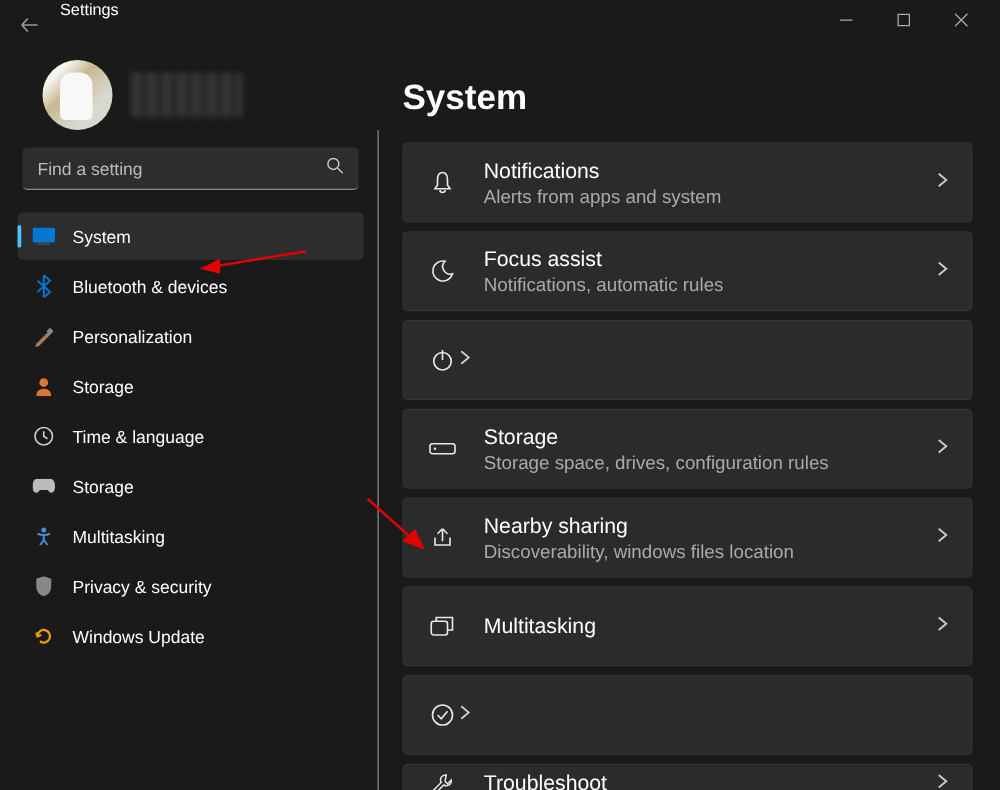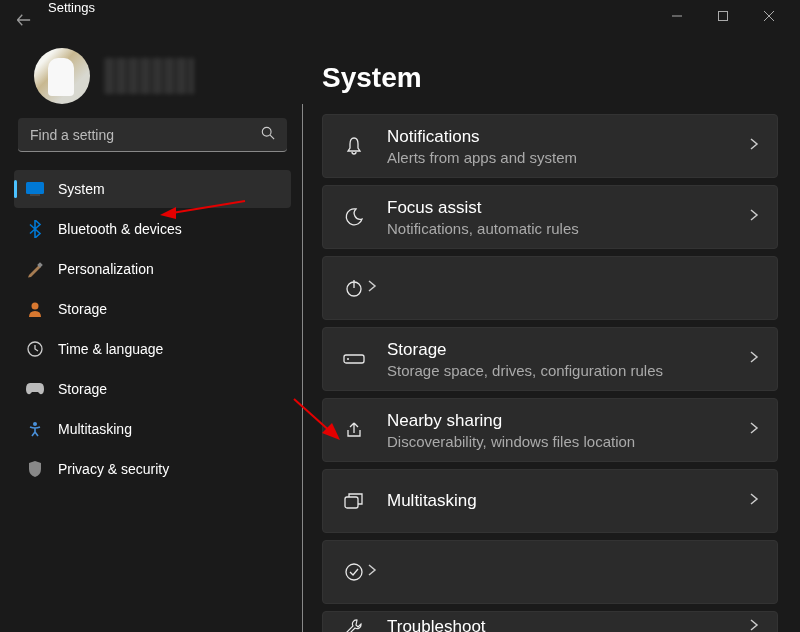--- a/index.html
+++ b/index.html
@@ -326,20 +326,29 @@
         <span class="nlabel">Multitasking</span>
       </li>
       <li class="nav-item">
         <span class="nicon">
             <svg width="14" height="16" viewBox="0 0 14 16">
               <path d="M7 0 L13 2 V8 Q13 14 7 16 Q1 14 1 8 V2 Z" fill="#888"></path>
             </svg>
           </span>
         <span class="nlabel">Privacy &amp; security</span>
       </li>
+      <li class="nav-item">
+        <span class="nicon">
+            <svg width="16" height="16" viewBox="0 0 16 16">
+              <path d="M3 8 A5 5 0 1 1 5 12" fill="none" stroke="#f0a000" stroke-width="1.8"></path>
+              <path d="M2 5 L3 8 L6 7" fill="none" stroke="#f0a000" stroke-width="1.8"></path>
+            </svg>
+          </span>
+        <span class="nlabel">Windows Update</span>
+      </li>
     </ul>
   </div>
 
   <div class="main">
     <div class="scroll-line"></div>
     <h1>System</h1>
 
     <div class="card-list">
       <div class="card">
         <div class="card-icon">

